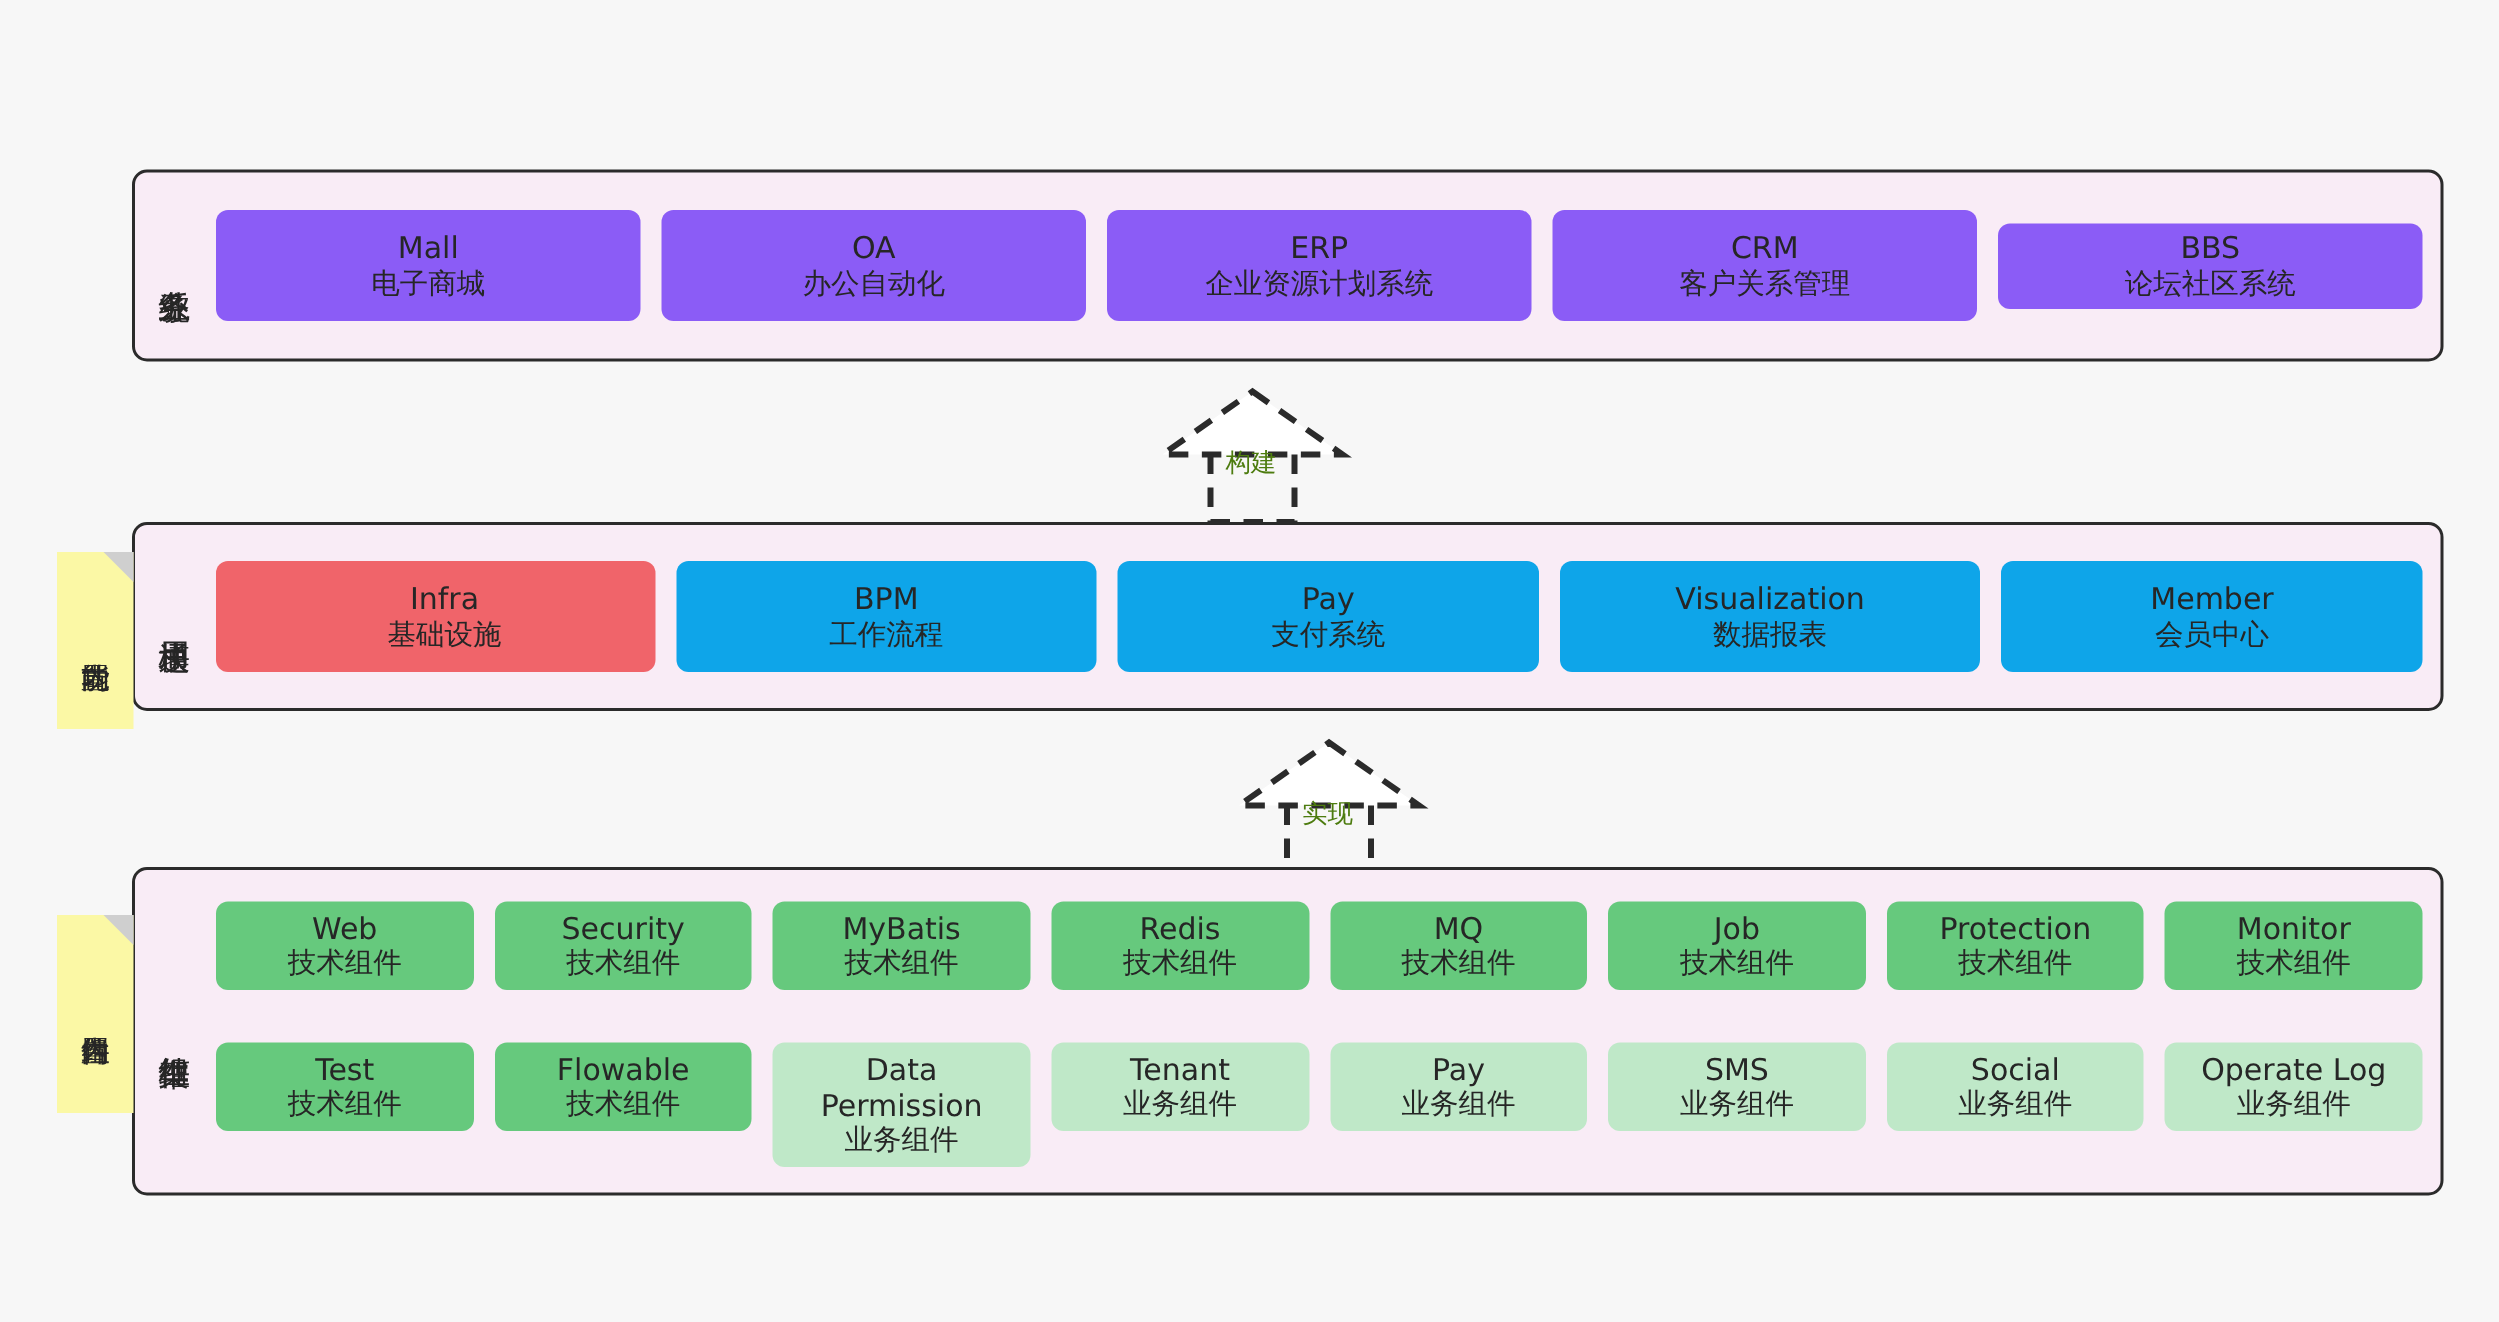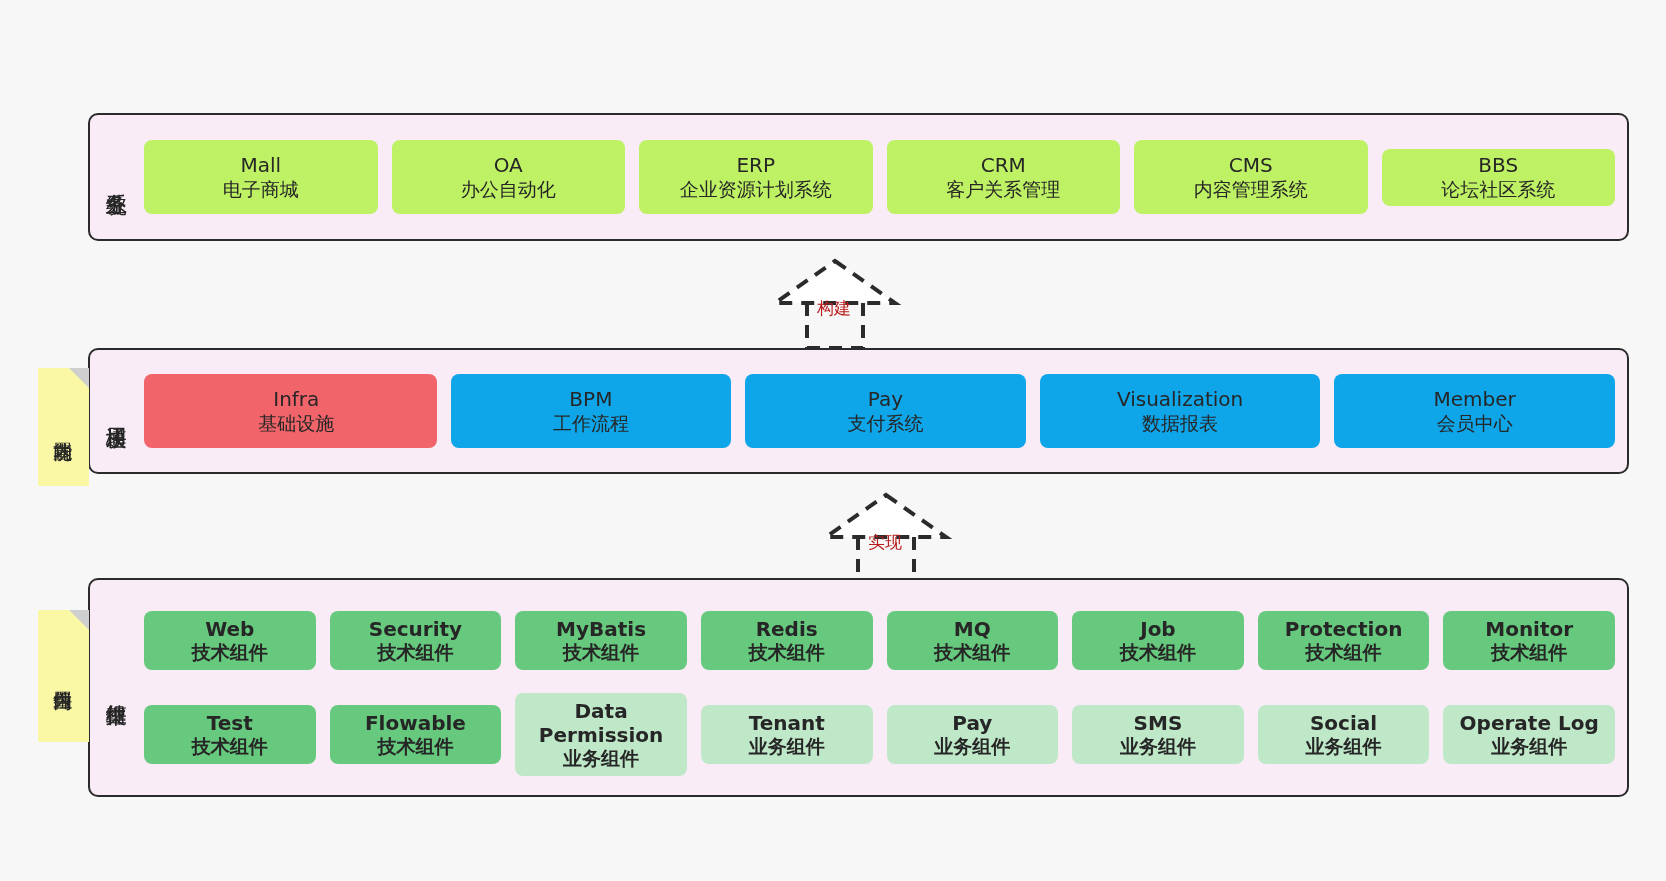--- a/index.html
+++ b/index.html
@@ -51,56 +51,55 @@
   .layer-body.two-rows {
     flex-direction: column;
     justify-content: center;
     gap: 14px;
     padding: 14px 12px 14px 2px;
   }
   .row {
     display: flex;
     width: 100%;
     gap: 14px;
-    align-items: center;
-    font-weight: bold;
+    align-items: flex-start;
   }
 
   
   .card {
     flex: 1 1 0;
     border-radius: 8px;
     display: flex;
     flex-direction: column;
     align-items: center;
     justify-content: center;
     text-align: center;
     color: #262626;
     line-height: 1.22;
     padding: 6px 4px;
     user-select: none;
   }
   .card .t1 { font-size: 20px; }
   .card .t2 { font-size: 19px; }
 
-  .c-blue       { background: #bef264; }
+  .c-blue       { background: #8b5cf6; }
   .c-red        { background: #f0646a; }
   .c-pinklight  { background: #0ea5e9; }
   .c-green      { background: #66c97d; }
   .c-greenlight { background: #bfe8c8; }
 
   
   .connector {
     position: absolute;
     pointer-events: none;
   }
   .conn-label {
     position: absolute;
     font-size: 17px;
-    color: #b91c1c;
+    color: #4d7c0f;
     background: transparent;
     white-space: nowrap;
     user-select: none;
   }
 
   
   .note {
     position: absolute;
     background: #fbf8a5;
     display: flex;
@@ -140,24 +139,20 @@
         <div class="t1">OA</div>
         <div class="t2">办公自动化</div>
       </div>
       <div class="card c-blue" style="height:74px;">
         <div class="t1">ERP</div>
         <div class="t2">企业资源计划系统</div>
       </div>
       <div class="card c-blue" style="height:74px;">
         <div class="t1">CRM</div>
         <div class="t2">客户关系管理</div>
-      </div>
-      <div class="card c-blue" style="height:74px;">
-        <div class="t1">CMS</div>
-        <div class="t2">内容管理系统</div>
       </div>
       <div class="card c-blue" style="height:57px;">
         <div class="t1">BBS</div>
         <div class="t2">论坛社区系统</div>
       </div>
     </div>
   </div>
 
   <div class="connector" style="left:755px; top:255px; width:160px; height:95px;">
     <svg width="160" height="95" viewBox="0 0 160 95">

